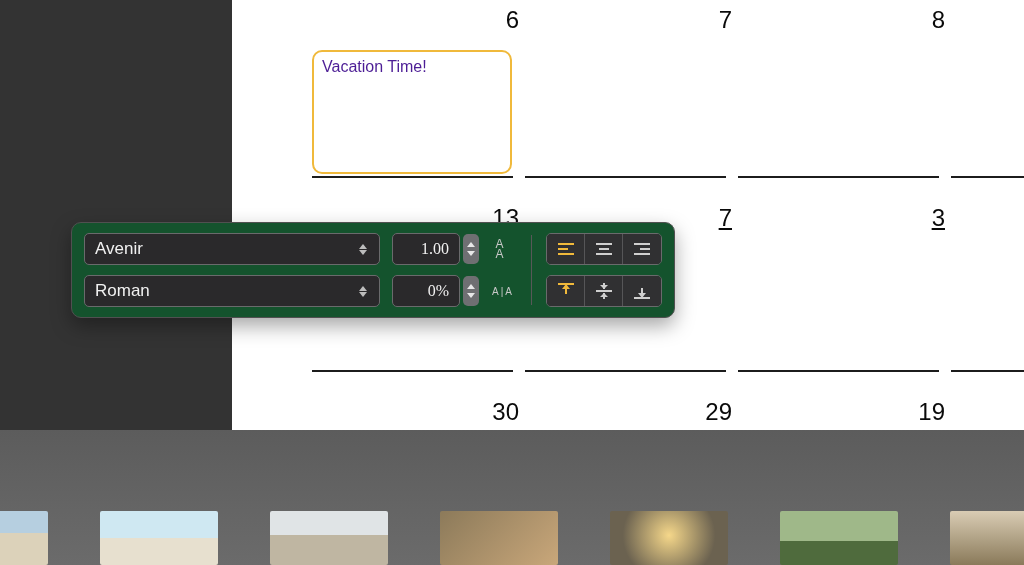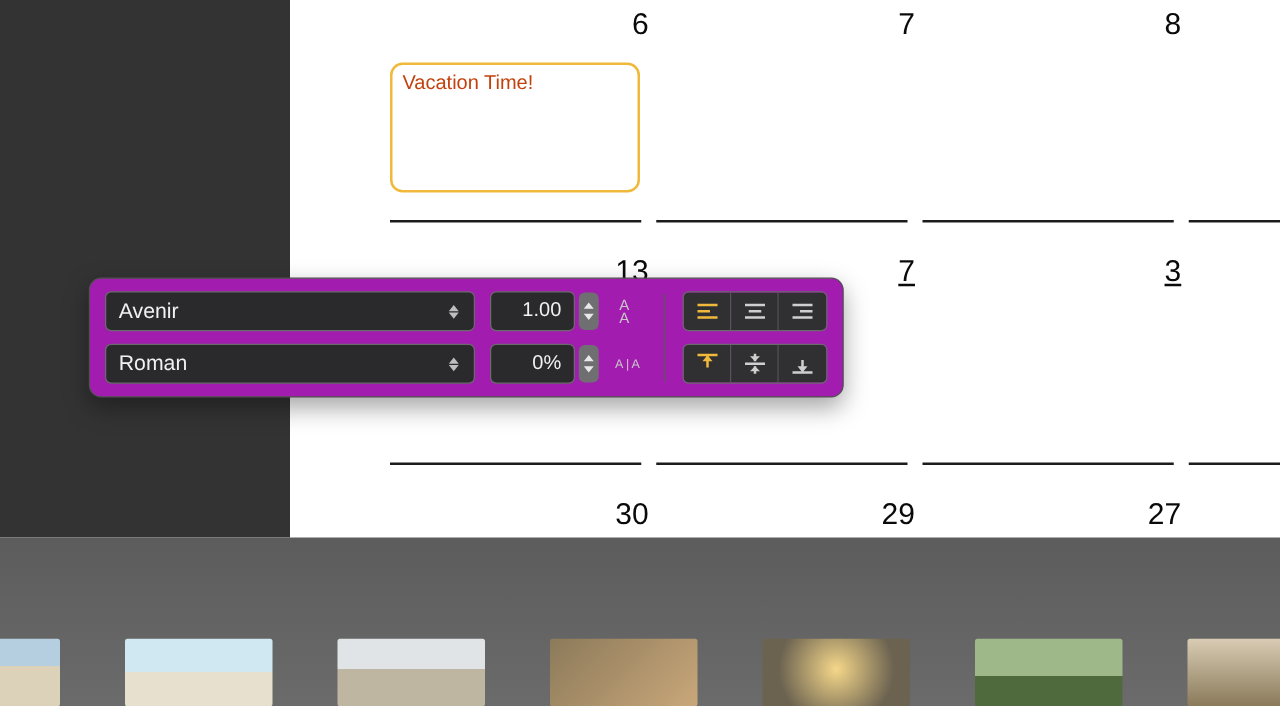--- a/index.html
+++ b/index.html
@@ -51,34 +51,34 @@
     bottom: 0; left: 0; right: 12px;
     border-bottom: 2px solid #1c1c1c;
     top: 176px; height: 0;
   }
   .hrule2 { top: 370px; }
 
   
   .event-box {
     position: absolute;
     top: 50px; left: 0;
-    width: 200px; height: 104px;
+    width: 200px; height: 124px;
     border: 2px solid #f0b93b;
     border-radius: 10px;
     background: #fff;
     padding: 6px 8px;
     font-size: 16px;
-    color: #c2410c;
+    color: #4c1d95;
   }
 
   
   .toolbar {
     position: absolute;
     left: 71px; top: 222px;
-    background: #a21caf;
+    background: #14532d;
     border: 1px solid #505050;
     border-radius: 10px;
     box-shadow: 0 8px 20px rgba(0,0,0,0.35);
     padding: 10px 12px;
     display: flex;
     gap: 12px;
     align-items: stretch;
   }
   .toolbar .col { display: flex; flex-direction: column; gap: 10px; justify-content: center; }
   .row { display: flex; gap: 10px; align-items: center; }
@@ -114,21 +114,21 @@
     background: #2a292b;
     border: 1px solid #6a6a6c;
     border-radius: 5px;
     color: #f1f1f1;
     font-size: 16px;
     height: 32px;
     display: flex; align-items: center; justify-content: flex-end;
     padding: 0 10px;
   }
   .w46 { width: 46px; justify-content: center;}
-  .w64 { width: 68px; }
+  .w64 { width: 68px; font-family: Liberation Serif, serif; }
   .spinner {
     margin-left: 3px;
     background: #6f6f72;
     border-radius: 5px;
     width: 16px; height: 30px;
     display: flex; flex-direction: column; align-items: center; justify-content: center; gap: 4px;
   }
   .spinner .caret-up { border-bottom-color: #e8e8e8; }
   .spinner .caret-down { border-top-color: #e8e8e8; }
 
@@ -259,21 +259,21 @@
       <div class="hrule"></div>
       <div class="day-num r1">7</div>
       <div class="hrule hrule2"></div>
       <div class="day-num r2">29</div>
     </div>
     <div class="day-col c2">
       <div class="day-num r0">8</div>
       <div class="hrule"></div>
       <div class="day-num r1">3</div>
       <div class="hrule hrule2"></div>
-      <div class="day-num r2">27</div>
+      <div class="day-num r2">19</div>
     </div>
     <div class="day-col c3">
       <div class="hrule"></div>
       <div class="hrule hrule2"></div>
     </div>
   </div>
 </div>
 
 <div class="toolbar">
   <div class="col">

